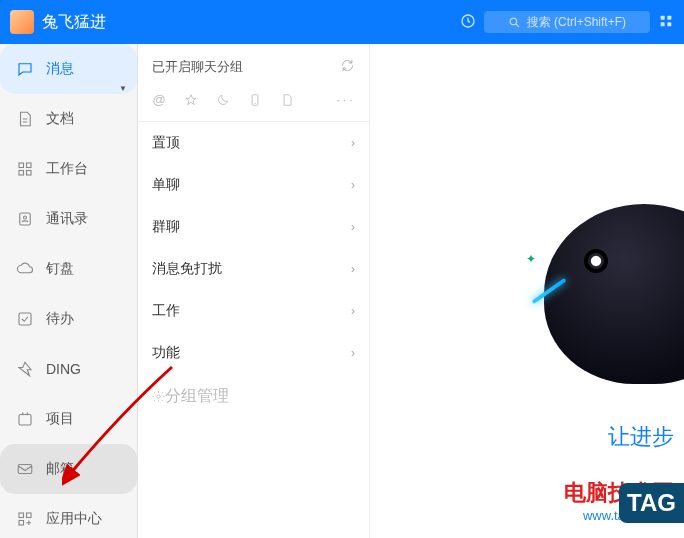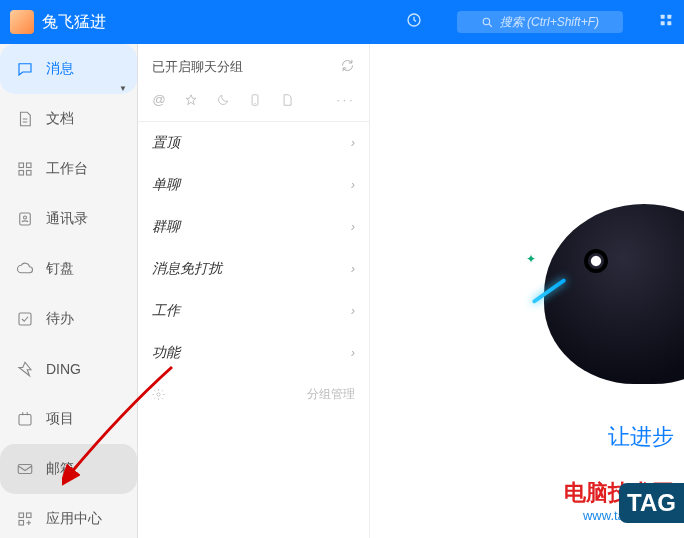--- a/index.html
+++ b/index.html
@@ -30,23 +30,22 @@
     }
     .avatar-small {
       width: 24px;
       height: 24px;
       background: linear-gradient(135deg, #ffcc99, #ff8844);
       border-radius: 4px;
     }
     .title-right {
       margin-left: auto;
       display: flex;
-      align-items: center;
-      gap: 35px;
-      font-style: italic;
+      align-items: flex-end;
+      gap: 8px;
     }
     .search-container {
       background: rgba(255,255,255,0.2);
       height: 22px;
       padding: 0 24px;
       border-radius: 4px;
       display: flex;
       align-items: center;
       gap: 6px;
       color: #cde4ff;
@@ -168,34 +167,31 @@
       stroke-width: 1.5;
     }
     .group-item {
       display: flex;
       align-items: center;
       justify-content: space-between;
       padding: 12px 14px;
       font-size: 14px;
       color: #333;
       cursor: pointer;
-      font-style: italic;
     }
     .chevron {
       color: #aaa;
       font-size: 12px;
     }
     .group-manage {
       display: flex;
       align-items: center;
-      gap: 8px;
       padding: 12px 14px;
-      font-size: 12px;
+      font-size: 16px;
       color: #bbb;
-      justify-content: space-between;
     }
     .content-area {
       flex: 1;
       background: #fff;
       position: relative;
       overflow: hidden;
     }
     .mascot {
       position: absolute;
       right: -60px;

